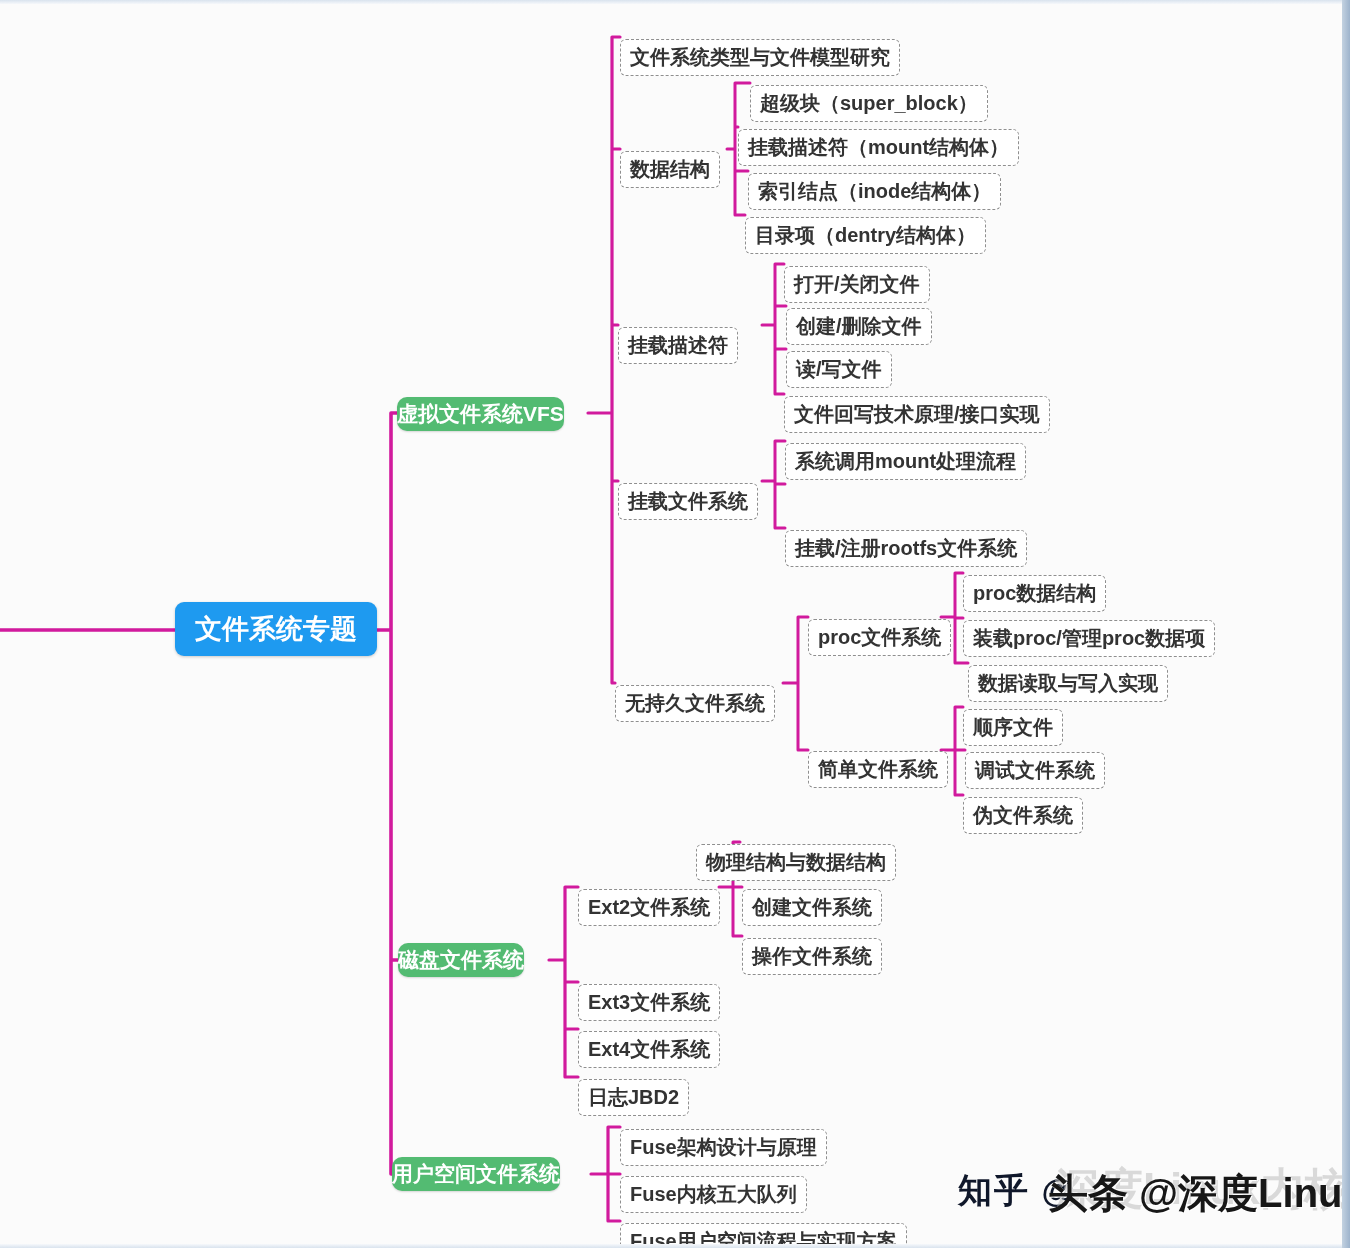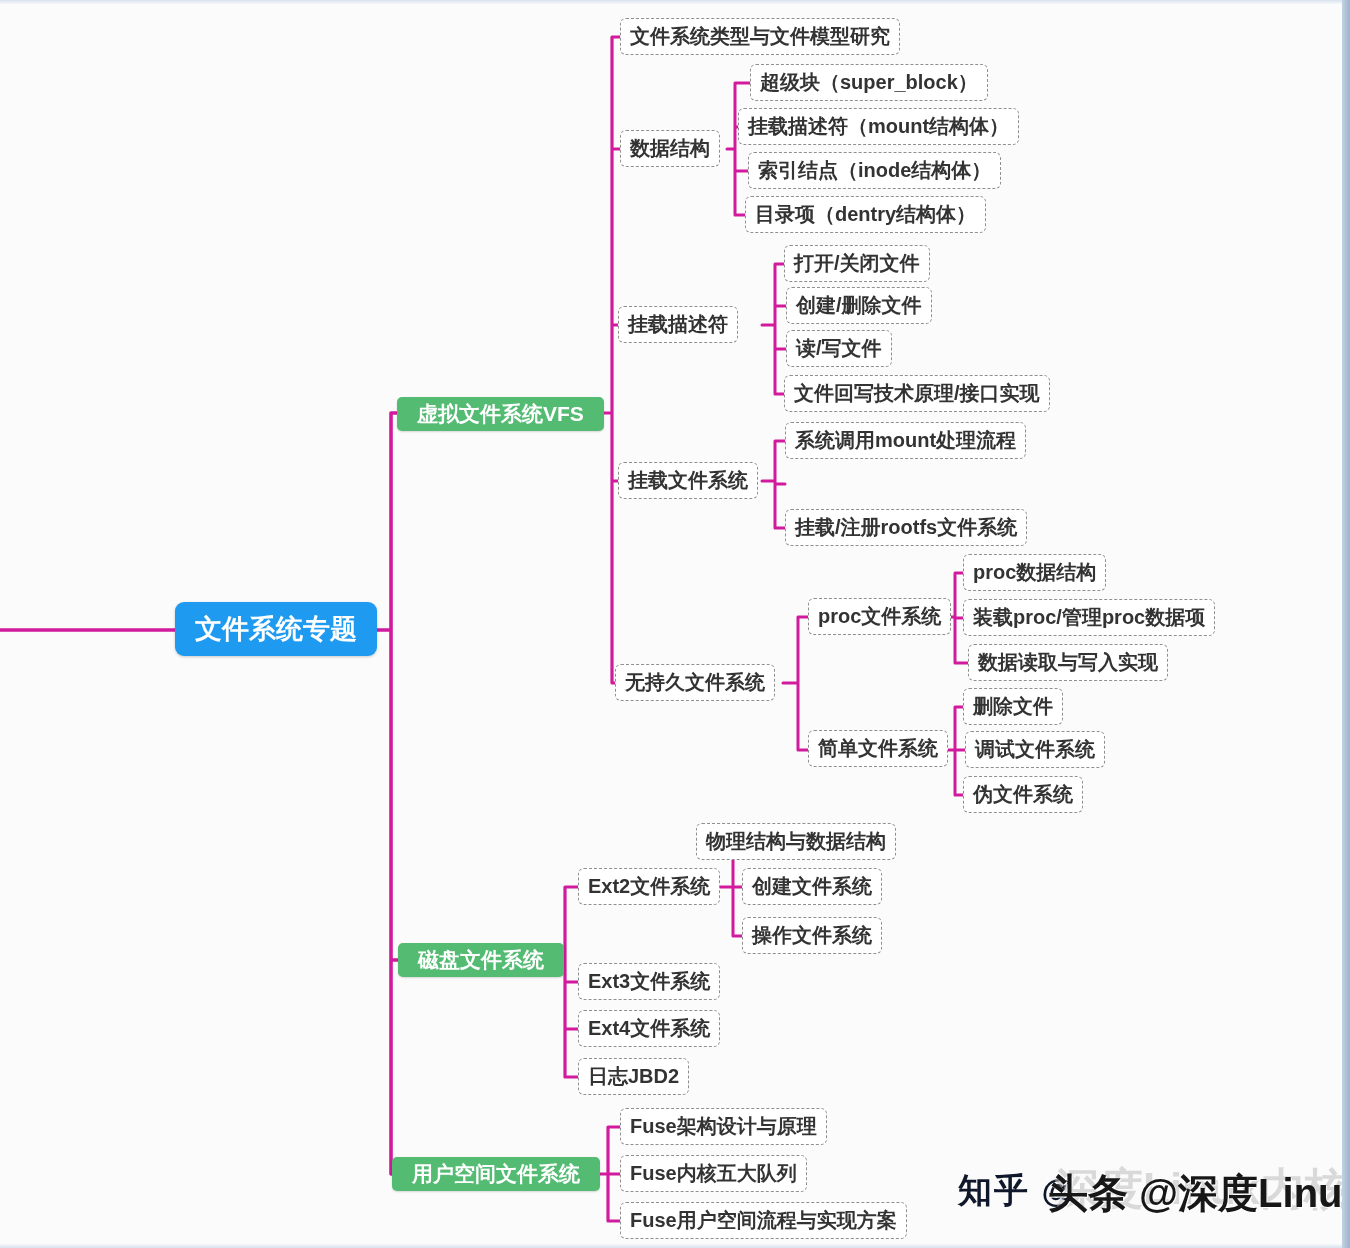--- a/index.html
+++ b/index.html
@@ -15,26 +15,26 @@
   .edge-right{position:absolute;right:0;top:0;width:8px;height:1248px;
     background:linear-gradient(90deg,#c3d2e1,#9db3cc);}
   svg.wires{position:absolute;left:0;top:0;pointer-events:none;}
   .node{position:absolute;box-sizing:border-box;white-space:nowrap;}
   .leaf{
     background:#ffffff;
     border:1.6px dashed #8f8f8f;
     border-radius:6px;
     padding:4px 9px;
     font-size:20px;line-height:27px;
-    font-weight:600;color:#333333;
+    font-weight:600;color:#333333;margin-top:21px;
   }
   .branch{
     background:#53bb72;
-    border-radius:5px;
-    padding:3px 20px;
+    border-radius:10px;
+    padding:3px 0;
     font-size:21px;line-height:28px;
     font-weight:700;color:#ffffff;
     box-shadow:0 1px 2px rgba(0,0,0,.15);
   }
   .root{
     background:#1e9af0;
     border-radius:9px;
     padding:9px 20px;
     font-size:27px;line-height:36px;
     font-weight:700;color:#ffffff;
@@ -89,21 +89,21 @@
   <div class="node leaf" style="left:618px;top:462px">挂载文件系统</div>
   <div class="node leaf" style="left:785px;top:422px">系统调用mount处理流程</div>
   <div class="node leaf" style="left:785px;top:509px">挂载/注册rootfs文件系统</div>
 
   <div class="node leaf" style="left:615px;top:664px">无持久文件系统</div>
   <div class="node leaf" style="left:808px;top:598px">proc文件系统</div>
   <div class="node leaf" style="left:963px;top:554px">proc数据结构</div>
   <div class="node leaf" style="left:968px;top:644px">数据读取与写入实现</div>
   <div class="node leaf" style="left:963px;top:599px">装载proc/管理proc数据项</div>
   <div class="node leaf" style="left:808px;top:730px">简单文件系统</div>
-  <div class="node leaf" style="left:963px;top:688px">删除文件</div>
+  <div class="node leaf" style="left:963px;top:688px">顺序文件</div>
   <div class="node leaf" style="left:965px;top:731px">调试文件系统</div>
   <div class="node leaf" style="left:963px;top:776px">伪文件系统</div>
 
   <div class="node leaf" style="left:578px;top:868px">Ext2文件系统</div>
   <div class="node leaf" style="left:696px;top:823px">物理结构与数据结构</div>
   <div class="node leaf" style="left:742px;top:868px">创建文件系统</div>
   <div class="node leaf" style="left:742px;top:917px">操作文件系统</div>
   <div class="node leaf" style="left:578px;top:963px">Ext3文件系统</div>
   <div class="node leaf" style="left:578px;top:1010px">Ext4文件系统</div>
   <div class="node leaf" style="left:578px;top:1058px">日志JBD2</div>

